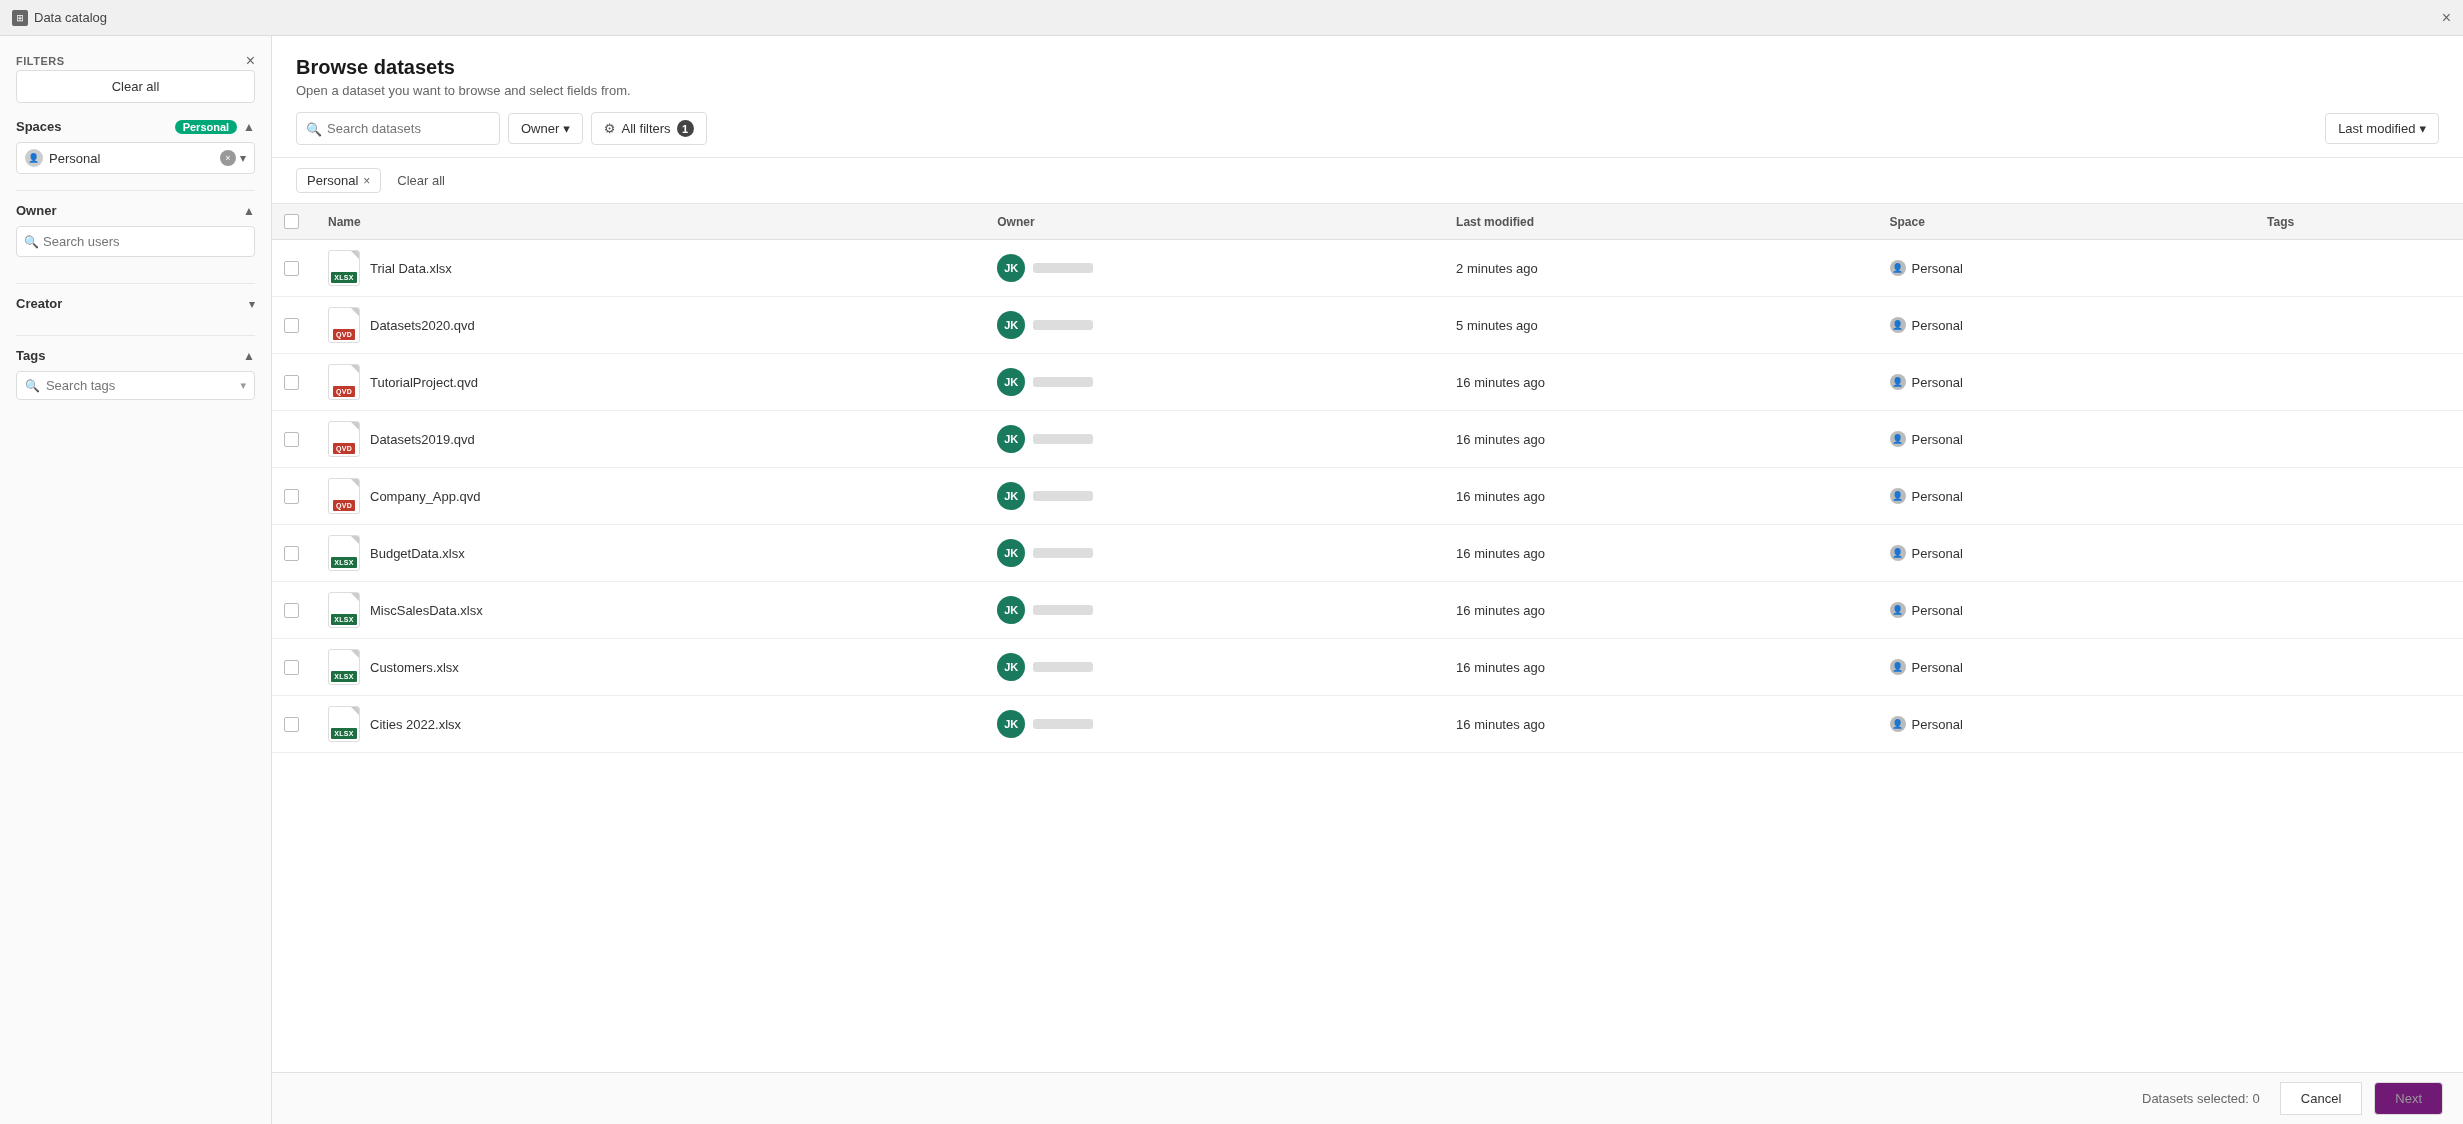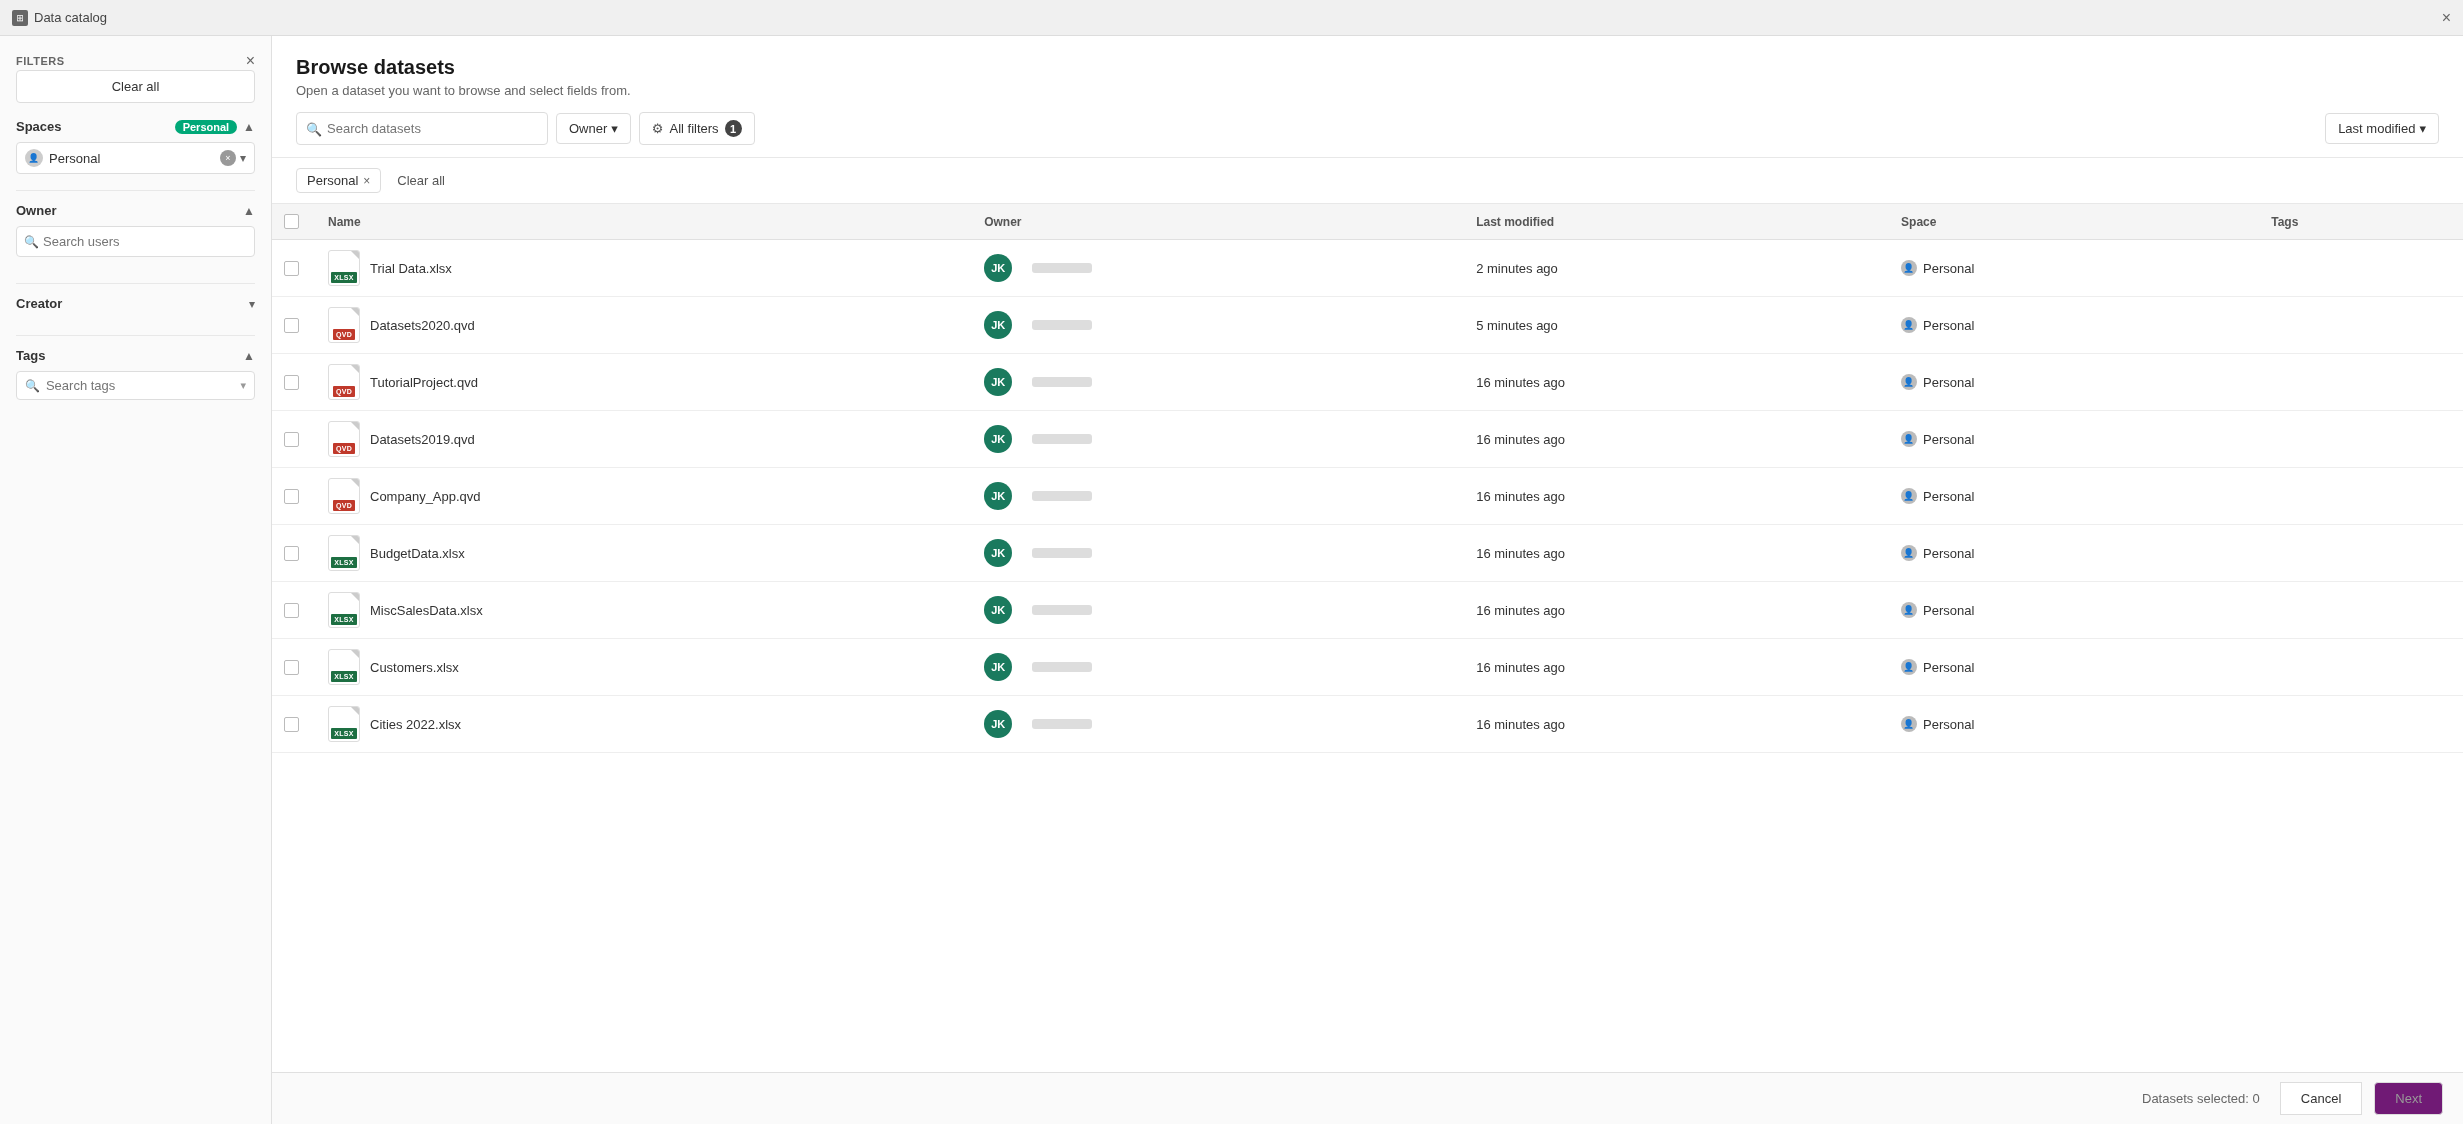--- a/index.html
+++ b/index.html
@@ -317,21 +317,21 @@
       transform: translateY(-50%);
       color: #999;
       font-size: 13px;
     }
 
     .dataset-search-input {
       padding: 8px 12px 8px 30px;
       border: 1px solid #ddd;
       border-radius: 4px;
       font-size: 13px;
-      width: 252px;
+      width: 204px;
       outline: none;
       background: #fff;
       color: #999;
     }
 
     .owner-btn {
       display: flex;
       align-items: center;
       gap: 4px;
       padding: 7px 12px;
@@ -532,21 +532,21 @@
       justify-content: center;
       color: #fff;
       font-size: 11px;
       font-weight: 600;
       flex-shrink: 0;
     }
 
     .owner-cell {
       display: flex;
       align-items: center;
-      gap: 20px;
+      gap: 8px;
     }
 
     .owner-name-blur {
       width: 60px;
       height: 10px;
       background: #ddd;
       border-radius: 3px;
     }
 
     .space-cell {

